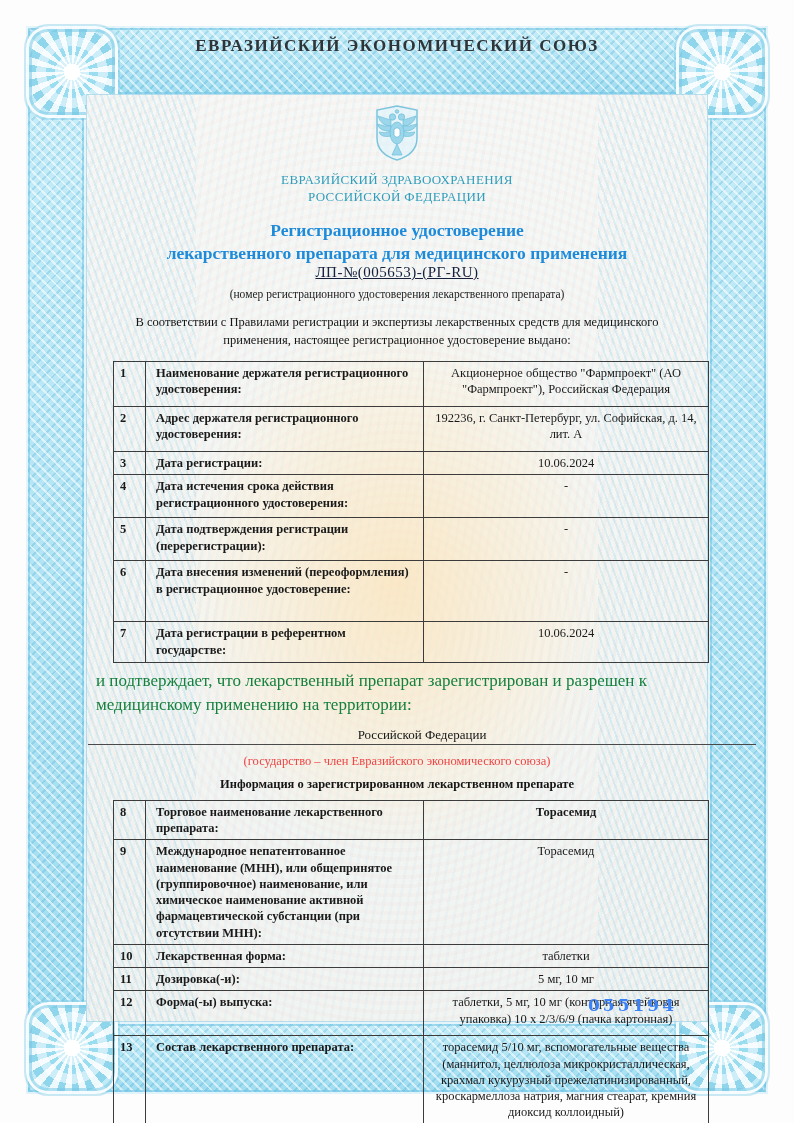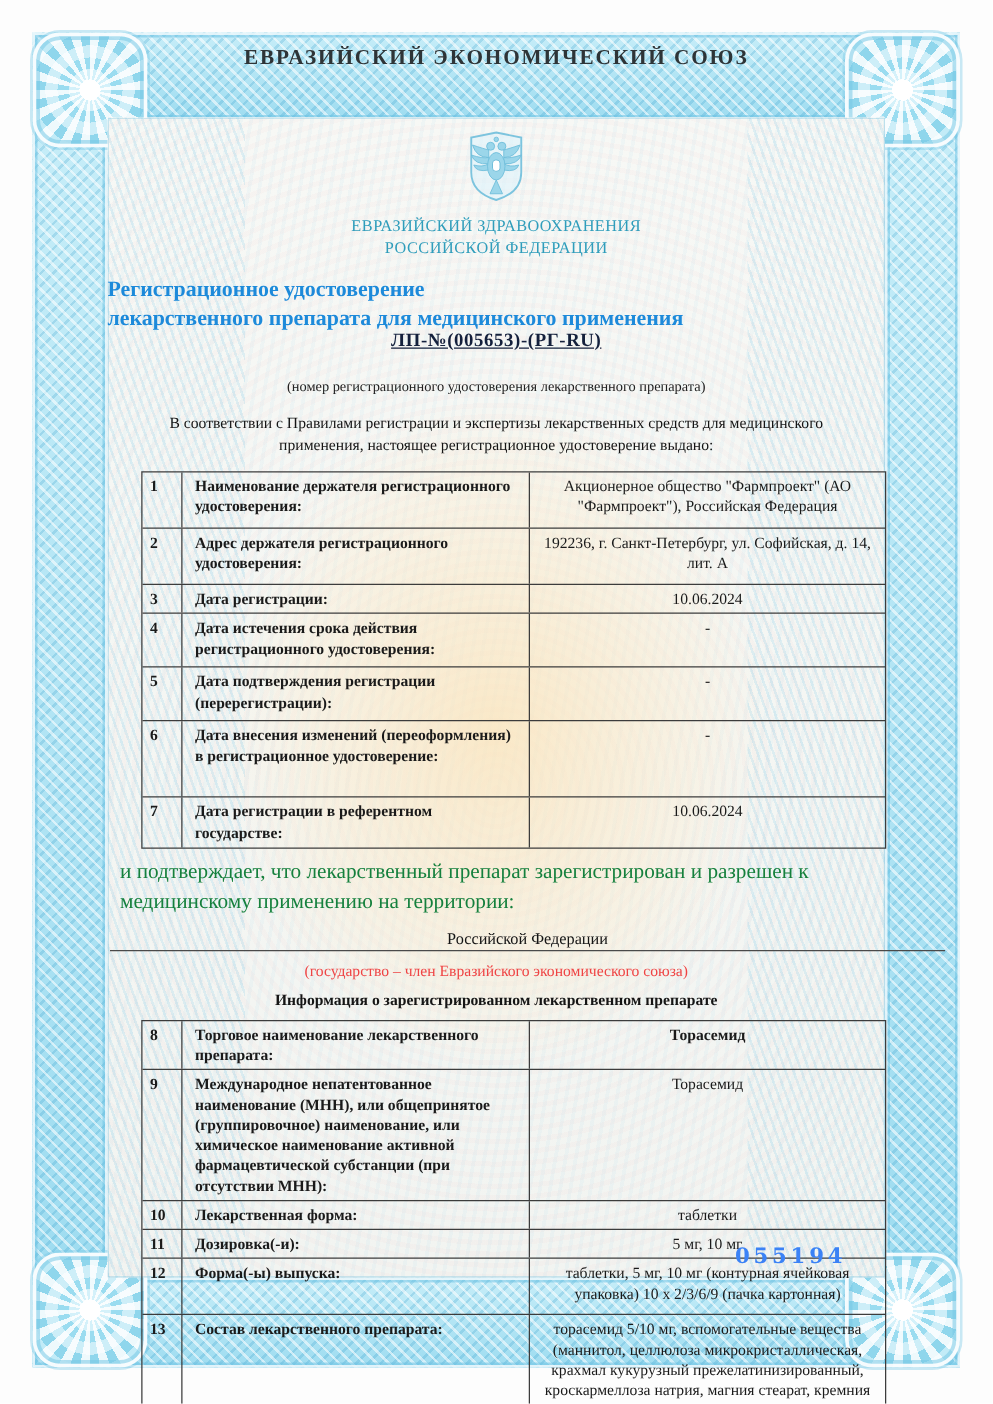--- a/index.html
+++ b/index.html
@@ -40,25 +40,25 @@
 
   
   .eaeu{position:absolute;left:26px;top:36px;width:742px;text-align:center;
     font-size:17px;font-weight:bold;letter-spacing:1.5px;color:#2e3437;}
 
   
   .content{position:absolute;left:86px;top:94px;width:622px;}
   .emblem-wrap{text-align:center;margin-top:10px;}
   .ministry{margin-top:6px;text-align:center;font-size:13px;line-height:1.3;
     letter-spacing:.4px;color:#2f9dbb;}
-  .doc-title{margin-top:13px;text-align:left;font-size:17.5px;font-weight:bold;
+  .doc-title{margin-top:13px;text-align:center;font-size:17.5px;font-weight:bold;
     color:#1d8ada;line-height:1.35;}
-  .regnum{margin-top:-2px;text-align:center;font-size:15px;font-weight:bold;
+  .regnum{margin-top:-2px;text-align:center;font-size:15px;font-weight:normal;
     color:#14203c;text-decoration:underline;letter-spacing:.5px;}
-  .caption{margin-top:22px;text-align:center;font-size:11.5px;color:#222;}
+  .caption{margin-top:7px;text-align:center;font-size:11.5px;color:#222;}
   .intro{margin:14px auto 0;width:590px;text-align:center;font-size:12.5px;line-height:1.4;color:#151515;}
 
   
   .rtable{margin:12px 0 0 27px;width:594px;border:1.6px solid #3c3c3c;border-bottom:1.4px solid #3c3c3c;}
   .trow{display:grid;grid-template-columns:32px 278px 1fr;border-top:1px solid #3c3c3c;}
   .trow:first-child{border-top:none;}
   .cell{padding:3px 8px;font-size:12.5px;line-height:1.3;}
   .c-num{font-weight:bold;border-right:1px solid #3c3c3c;padding-left:6px;}
   .c-label{font-weight:bold;border-right:1px solid #3c3c3c;padding-left:10px;}
   .c-value{text-align:center;}

